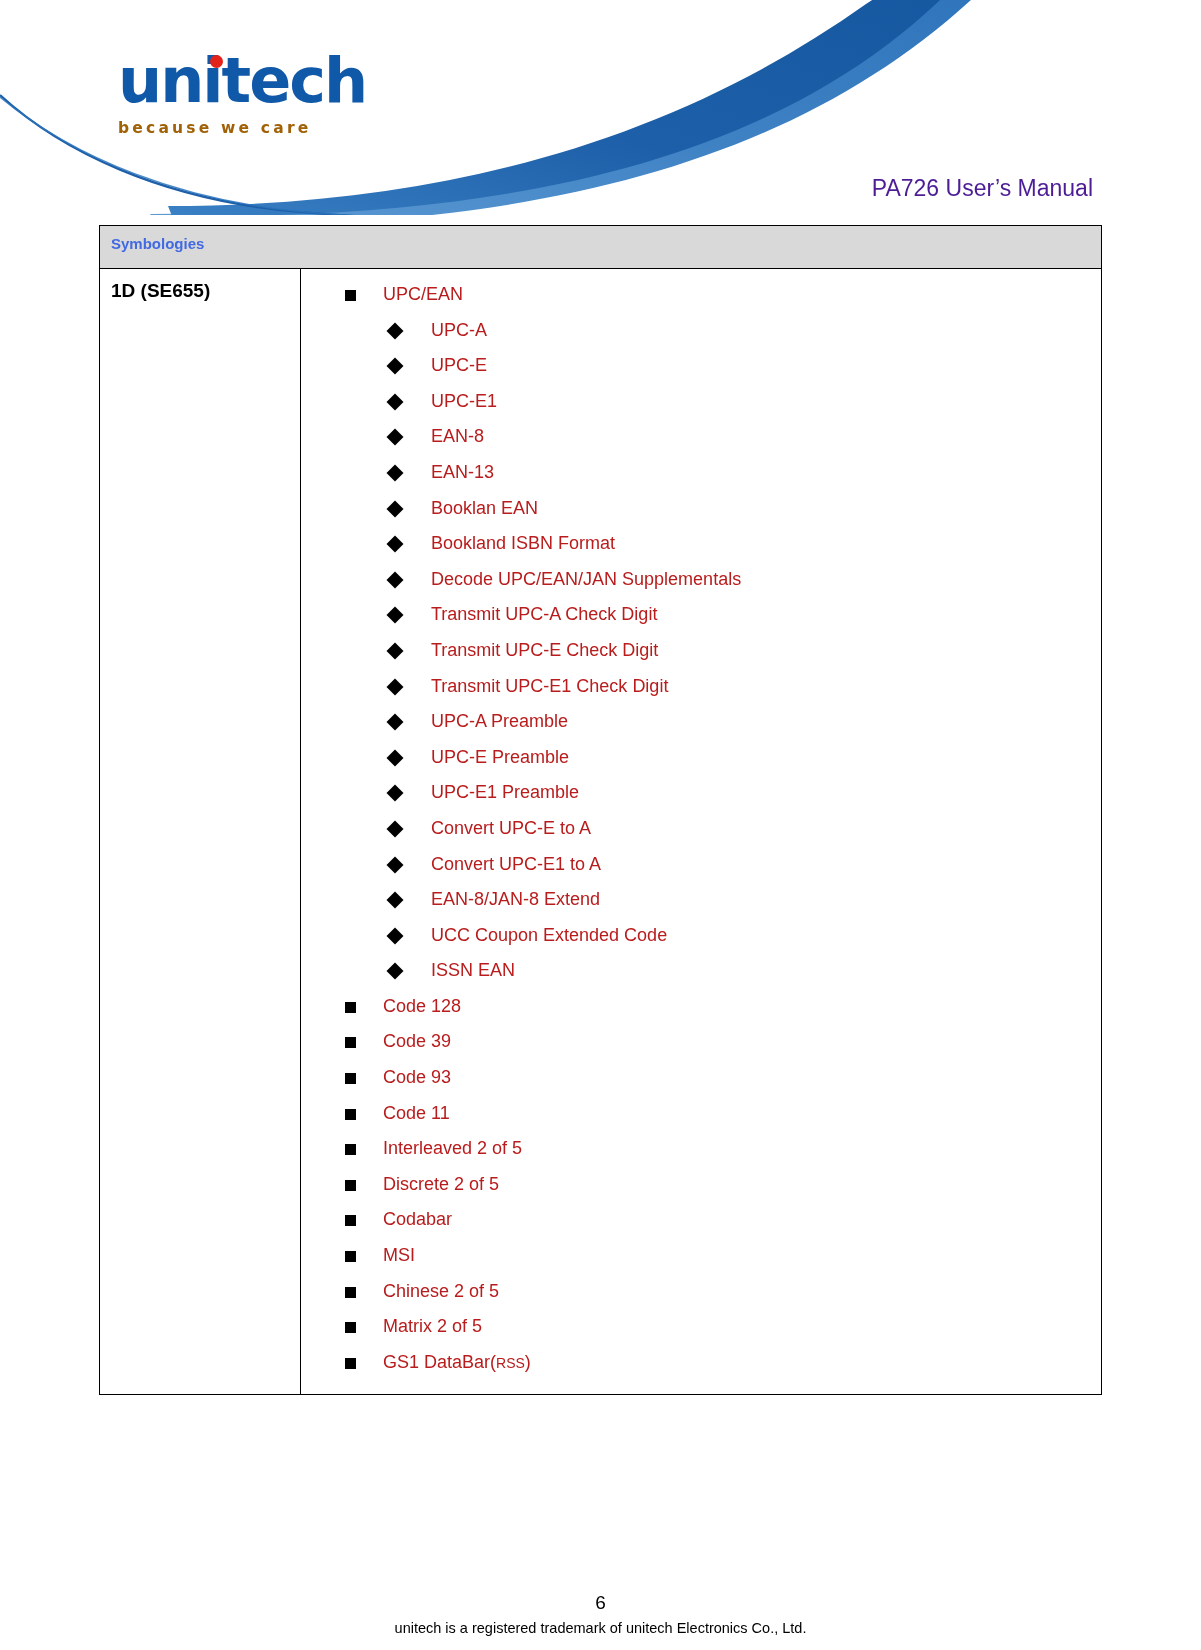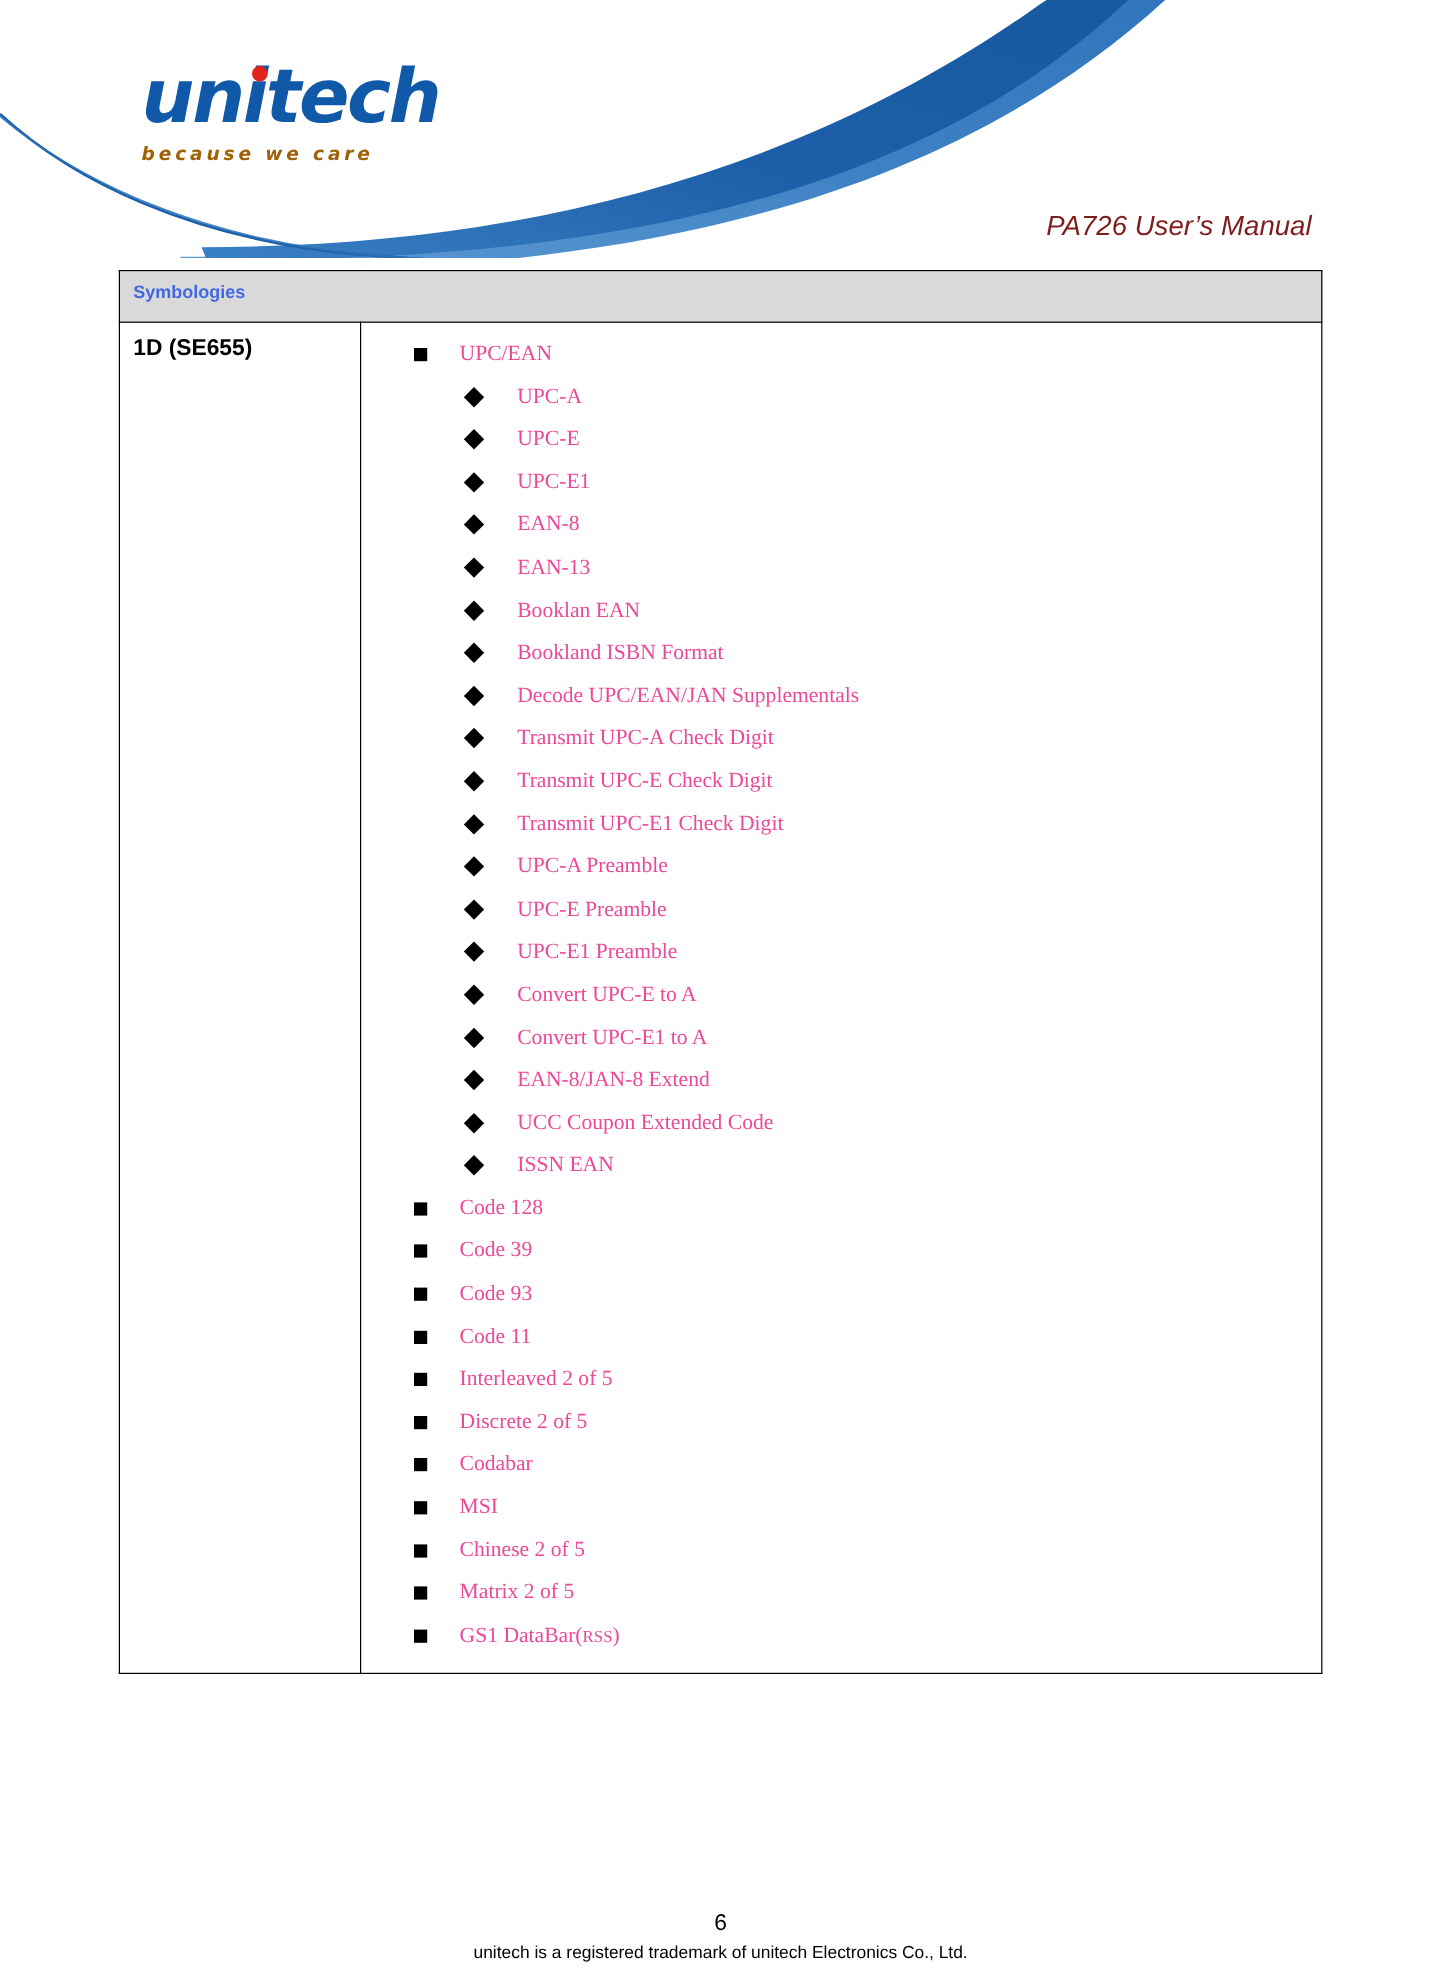--- a/index.html
+++ b/index.html
@@ -15,21 +15,20 @@
     overflow: hidden;
   }
 
   
   #page-header {
     position: absolute;
     left: 0;
     top: 0;
     width: 1163px;
     height: 215px;
-    font-style: italic;
   }
   #header-swoosh {
     position: absolute;
     left: 0;
     top: 0;
     width: 1201px;
     height: 215px;
   }
   #brand-logo {
     position: absolute;
@@ -66,21 +65,21 @@
     font-size: 15.5px;
     letter-spacing: 3.2px;
     color: #a16207;
   }
   #manual-title {
     position: absolute;
     right: 70px;
     top: 175px;
     font-family: "Liberation Sans", sans-serif;
     font-size: 23px;
-    color: #7f1d1d;
+    color: #4c1d95;
     white-space: nowrap;
   }
 
   
   #spec-table {
     position: absolute;
     left: 99px;
     top: 225px;
     width: 1002px;
     border-collapse: collapse;
@@ -118,23 +117,23 @@
   }
 
   
   ul.bullet-list {
     list-style: none;
     margin: 0;
     padding: 0;
   }
   li.bullet-item {
     position: relative;
-    font-family: Liberation Serif, serif;
+    font-family: Liberation Sans, sans-serif;
     font-size: 18px;
-    color: #ec4899;
+    color: #b91c1c;
     line-height: 35.6px;
     height: 35.6px;
     white-space: nowrap;
   }
   li.level-1 {
     padding-left: 82px;
   }
   li.level-2 {
     padding-left: 130px;
   }

